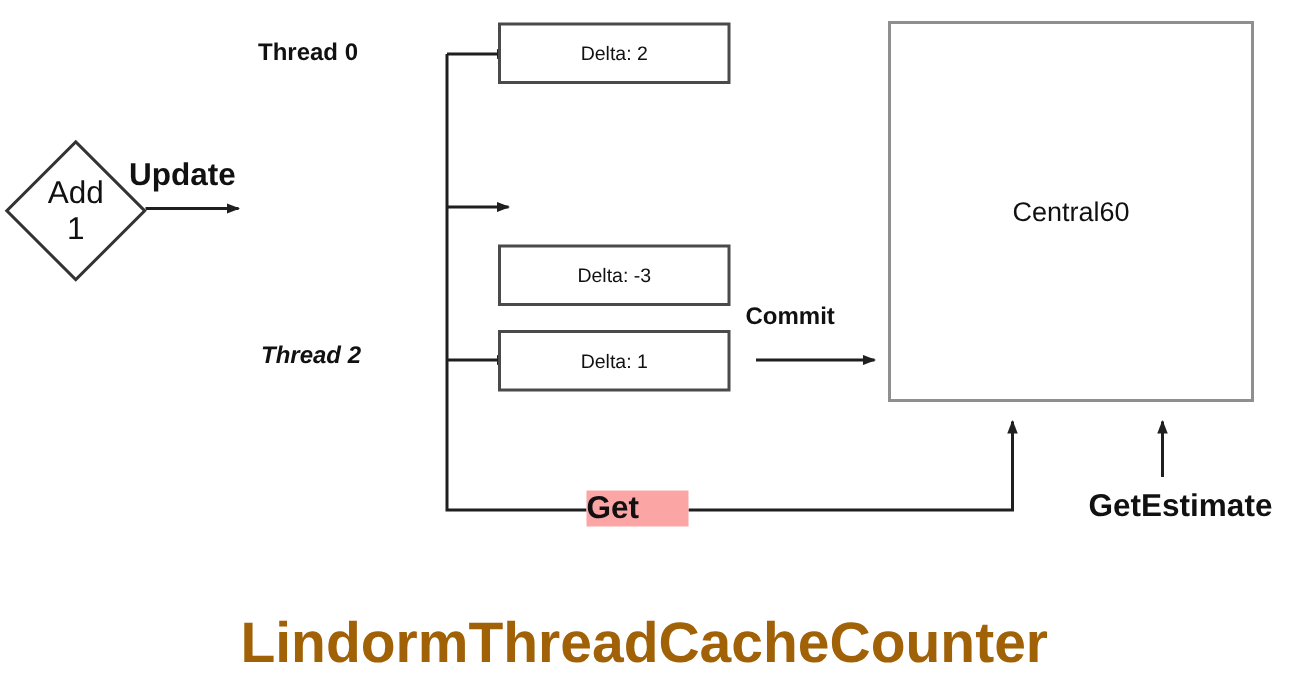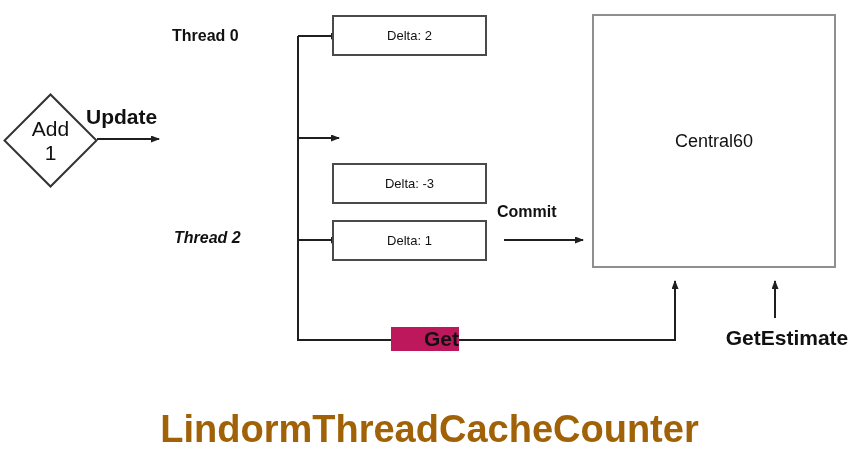--- a/index.html
+++ b/index.html
@@ -62,22 +62,22 @@
     align-items: center; justify-content: center;
     font-size: 18px; line-height: 23px;
   }
   .update-label   { left: 86px;  top: 105px; font-size: 21px; }
   .thread0-label  { left: 172px; top: 27px;  }
   .thread1-label  { left: 172px; top: 129px; }
   .thread2-label  { left: 174px; top: 229px; font-style: italic; }
   .commit-label   { left: 497px; top: 203px; }
   .get-label {
     left: 391px; top: 327px; width: 68px;
-    text-align: right; font-size: 21px;
-    background: #be185d;
+    text-align: left; font-size: 21px;
+    background: #fca5a5;
   }
   .getestimate-label {
     left: 712px; top: 326px; width: 150px;
     text-align: center; font-size: 21px;
   }
   .diagram-title {
     position: absolute;
     left: 0; top: 408px; width: 100%;
     text-align: center;
     font-weight: 700;

